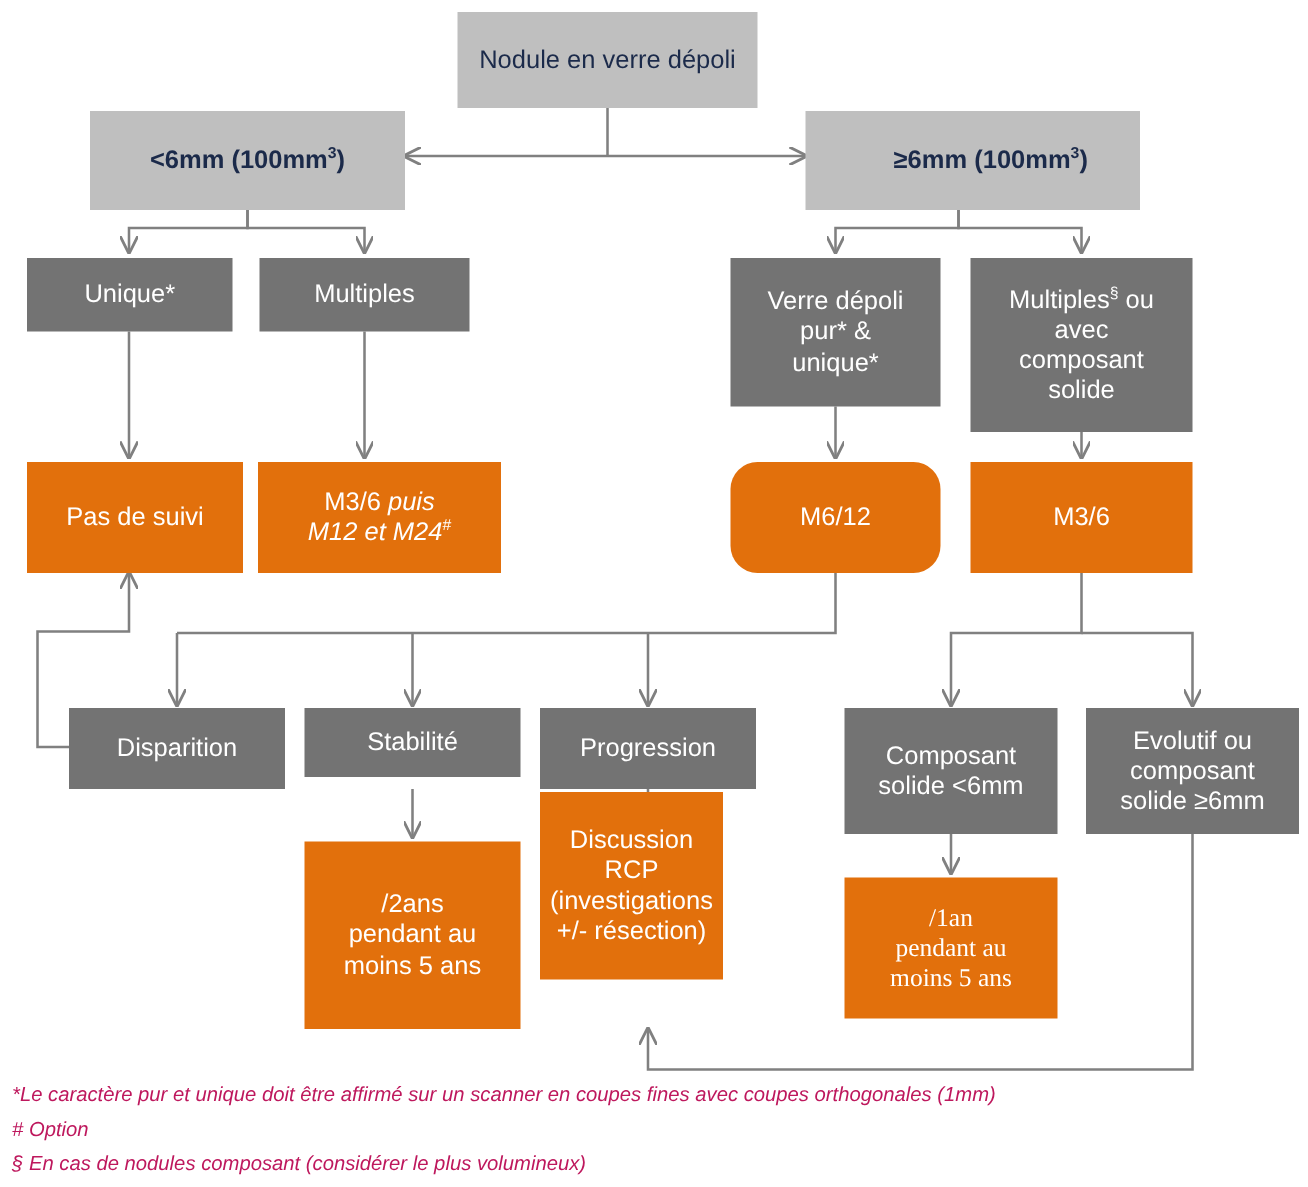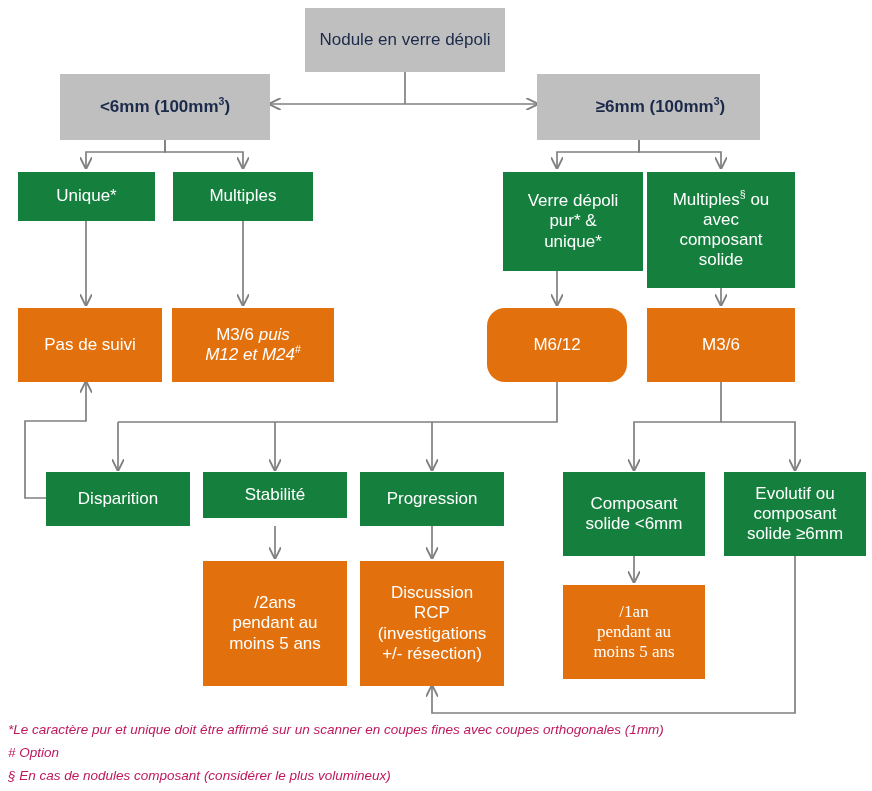--- a/index.html
+++ b/index.html
@@ -39,21 +39,21 @@
   .node .label {
     width: 100%;
     padding: 0 4px;
     box-sizing: border-box;
   }
   .node.gray-light {
     background: #bfbfbf;
     color: #1b2a4a;
   }
   .node.gray-dark {
-    background: #15803d;
+    background: #737373;
     color: #ffffff;
   }
   .node.orange {
     background: #e2700c;
     color: #ffffff;
   }
   .node.bold .label { font-weight: bold; }
   sup {
     font-size: 0.62em;
     vertical-align: super;
@@ -144,21 +144,21 @@
   </div>
 
   <div class="node gray-dark" style="left:18px; top:172px; width:137px; height:49px; font-size:17px;">
     <span class="label">Unique*</span>
   </div>
 
   <div class="node gray-dark" style="left:173px; top:172px; width:140px; height:49px; font-size:17px;">
     <span class="label">Multiples</span>
   </div>
 
-  <div class="node gray-dark" style="left:487px; top:172px; width:140px; height:99px; font-size:17px;margin-left:16px;">
+  <div class="node gray-dark" style="left:487px; top:172px; width:140px; height:99px; font-size:17px;">
     <span class="label">
       <span>Verre dépoli</span><br>
       <span>pur* &amp;</span><br>
       <span>unique*</span>
     </span>
   </div>
 
   <div class="node gray-dark" style="left:647px; top:172px; width:148px; height:116px; font-size:17px;">
     <span class="label">
       <span>Multiples</span><sup>§</sup><span> ou</span><br>
@@ -215,21 +215,21 @@
   </div>
 
   <div class="node orange" style="left:203px; top:561px; width:144px; height:125px; font-size:17px;">
     <span class="label">
       <span>/2ans</span><br>
       <span>pendant au</span><br>
       <span>moins 5 ans</span>
     </span>
   </div>
 
-  <div class="node orange" style="left:360px; top:561px; width:144px; height:125px; font-size:17px;">
+  <div class="node orange" style="left:360px; top:528px; width:122px; height:125px; font-size:17px;">
     <span class="label">
       <span>Discussion</span><br>
       <span>RCP</span><br>
       <span>(investigations</span><br>
       <span>+/- résection)</span>
     </span>
   </div>
 
   <div class="node orange" style="left:563px; top:585px; width:142px; height:94px; font-size:17px;font-family:Liberation Serif, serif;">
     <span class="label">

